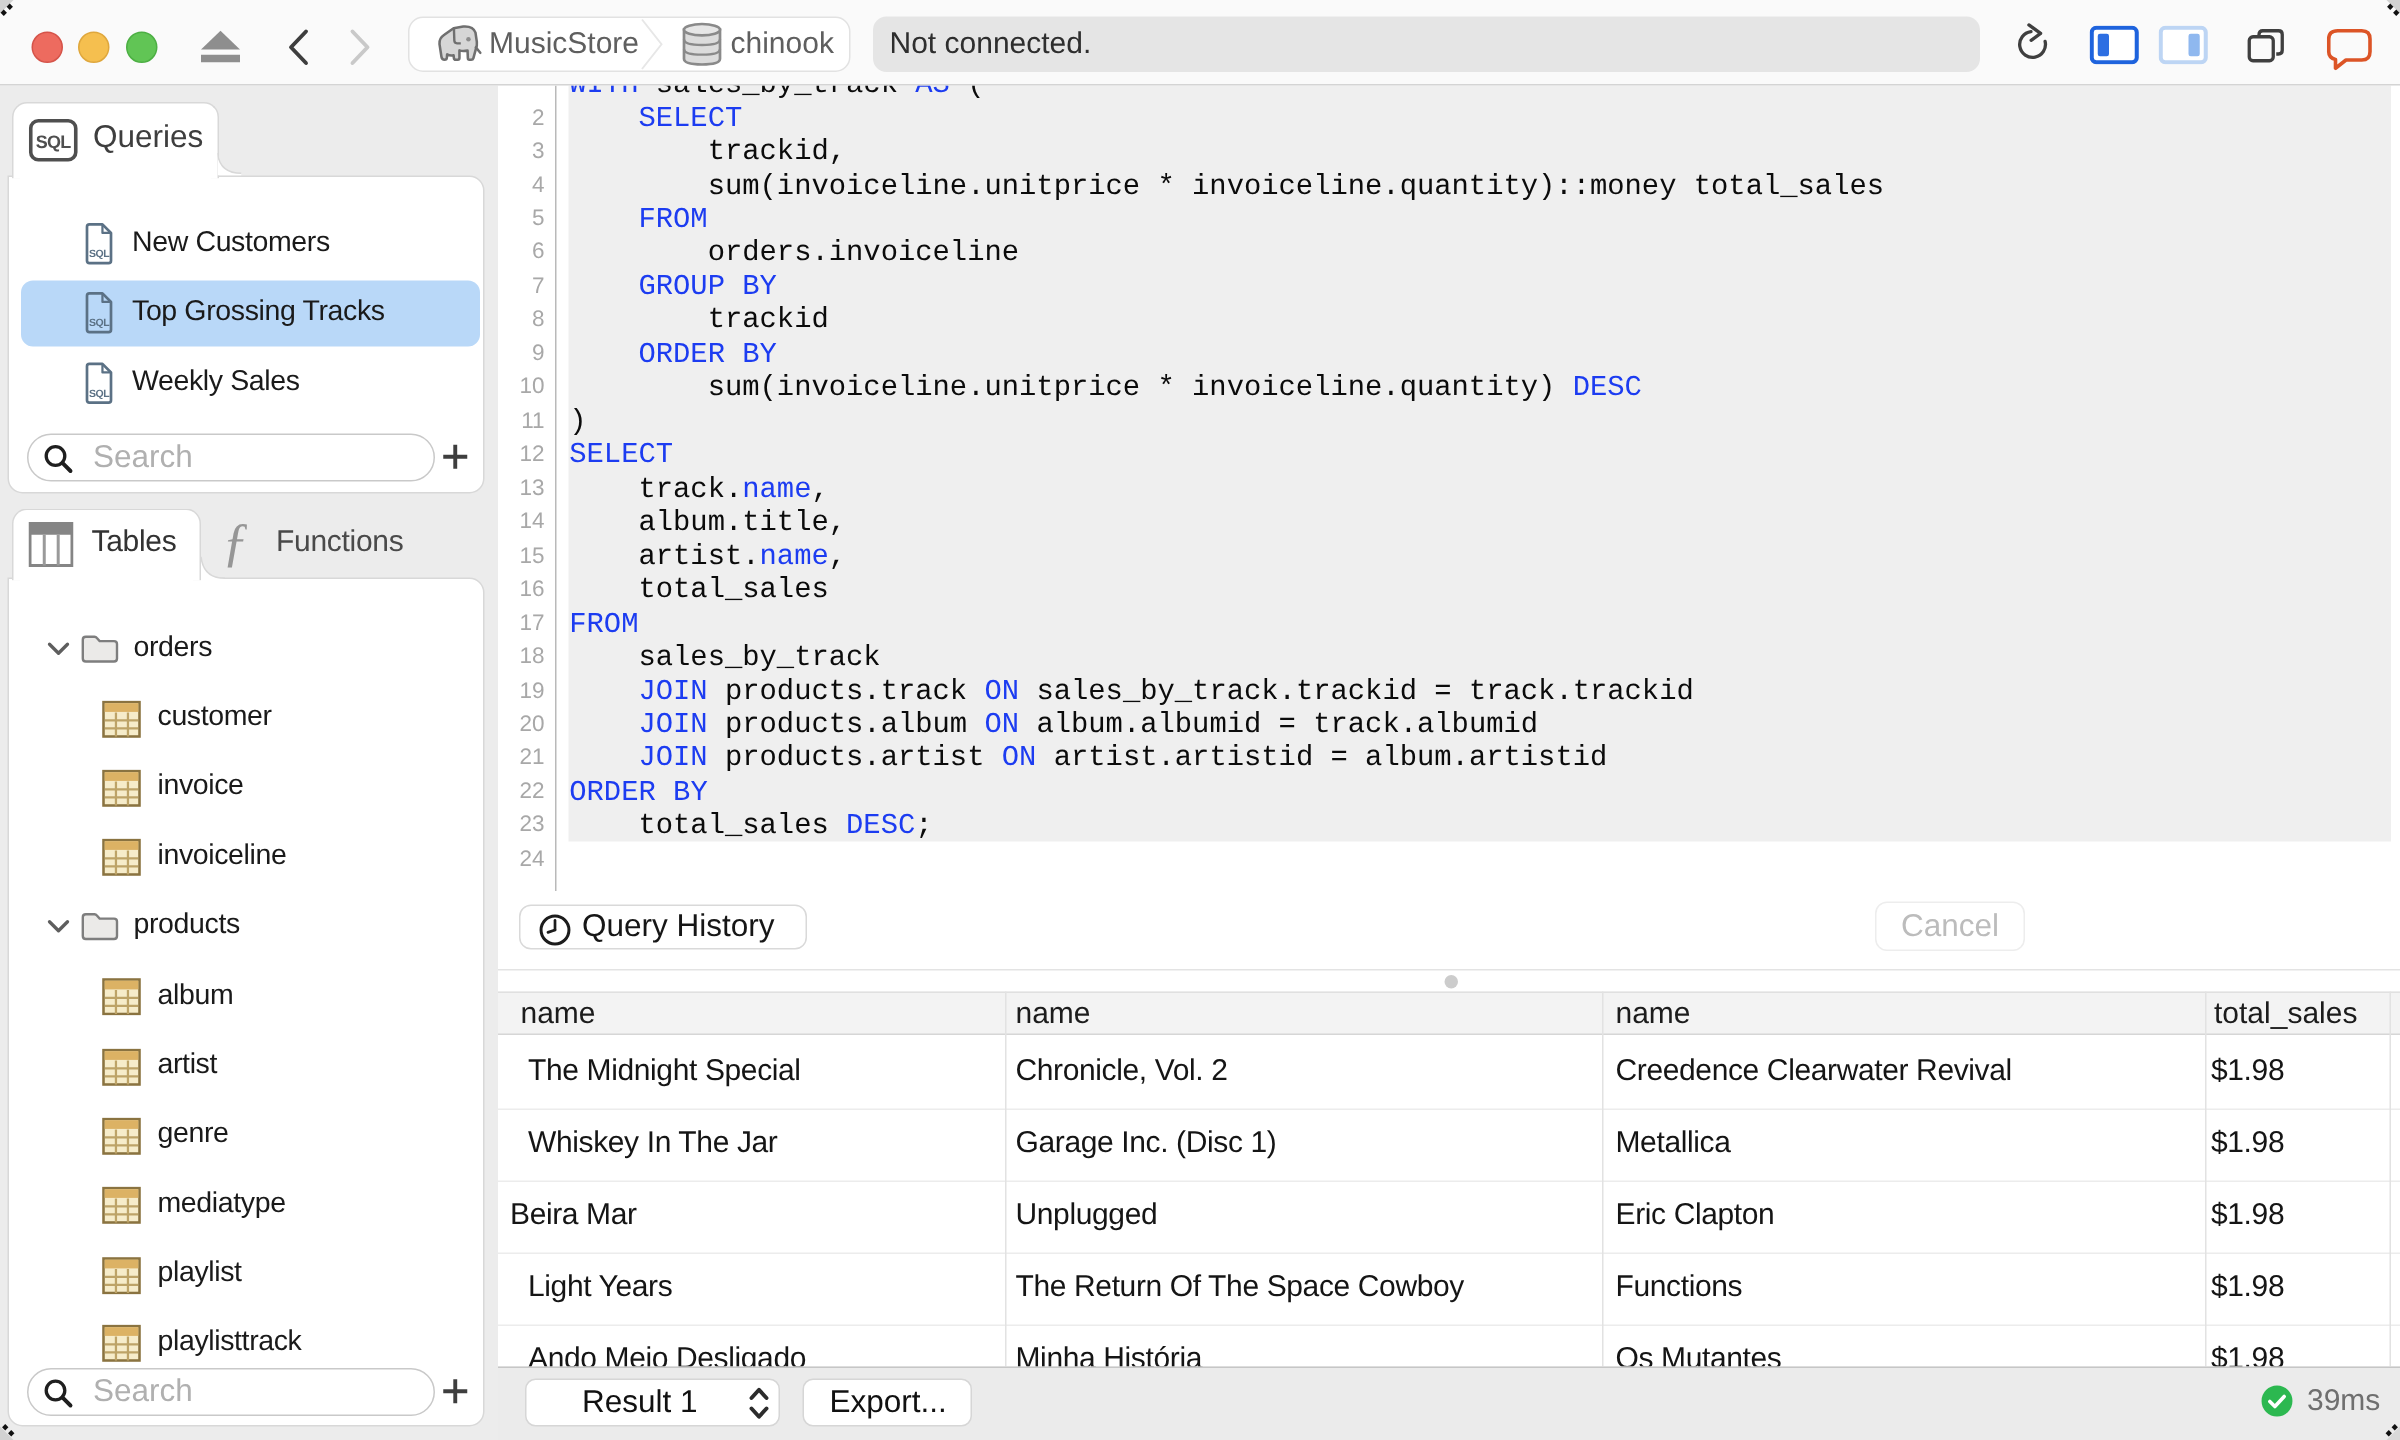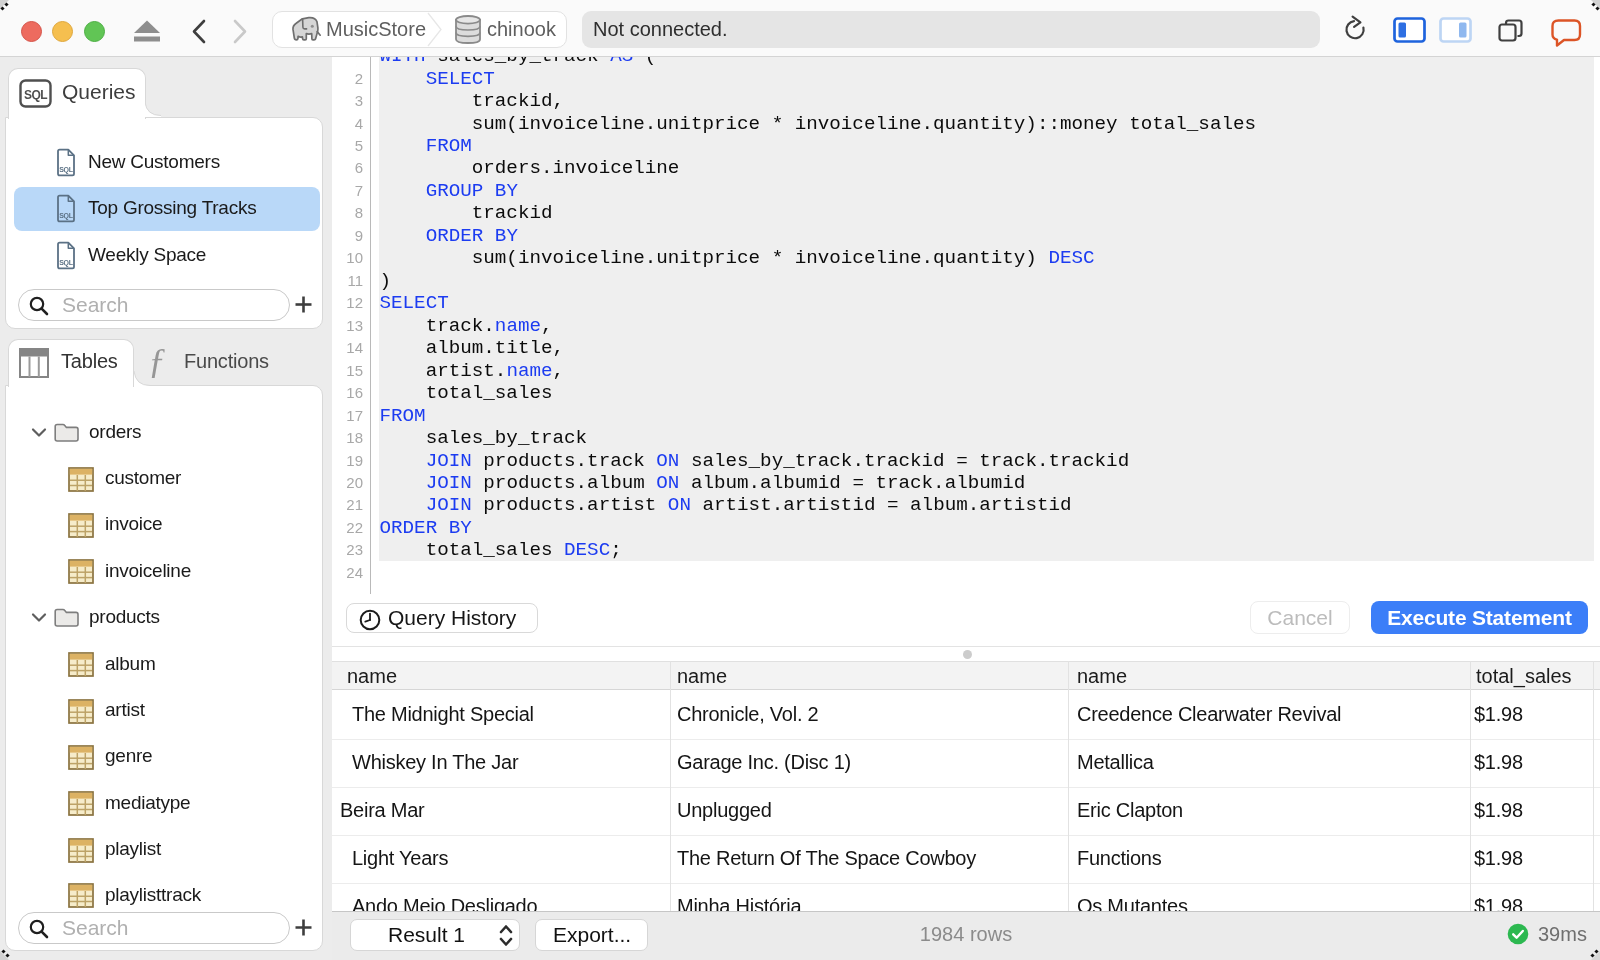--- a/index.html
+++ b/index.html
@@ -115,21 +115,21 @@
     <path d="M2 3.2 Q2 1.6 3.6 1.6 L12.3 1.6 L18 7.3 L18 25.8 Q18 27.4 16.4 27.4 L3.6 27.4 Q2 27.4 2 25.8 Z" fill="none" stroke="#5b7185" stroke-width="1.8" stroke-linejoin="round"></path>
     <path d="M12.3 1.6 L12.3 7.3 L18 7.3" fill="none" stroke="#5b7185" stroke-width="1.5" stroke-linejoin="round"></path>
     <text x="10" y="23.6" font-family="Liberation Sans" font-size="7" font-weight="bold" fill="#5b7185" text-anchor="middle" letter-spacing="-0.3">SQL</text>
   </svg>
   <div class="ab srow" style="left:82px;top:79px;">Top Grossing Tracks</div>
   <svg class="ab" style="left:50px;top:123px;" width="20" height="29" viewBox="0 0 20 29">
     <path d="M2 3.2 Q2 1.6 3.6 1.6 L12.3 1.6 L18 7.3 L18 25.8 Q18 27.4 16.4 27.4 L3.6 27.4 Q2 27.4 2 25.8 Z" fill="none" stroke="#5b7185" stroke-width="1.8" stroke-linejoin="round"></path>
     <path d="M12.3 1.6 L12.3 7.3 L18 7.3" fill="none" stroke="#5b7185" stroke-width="1.5" stroke-linejoin="round"></path>
     <text x="10" y="23.6" font-family="Liberation Sans" font-size="7" font-weight="bold" fill="#5b7185" text-anchor="middle" letter-spacing="-0.3">SQL</text>
   </svg>
-  <div class="ab srow" style="left:82px;top:126px;">Weekly Space</div>
+  <div class="ab srow" style="left:82px;top:126px;">Weekly Sales</div>
 
   <div class="ab search" style="left:12px;top:171px;width:272px;height:32px;"></div>
   <svg class="ab" style="left:22px;top:177px;" width="22" height="22" viewBox="0 0 22 22">
     <circle cx="9" cy="9" r="6.2" fill="none" stroke="#1f1f1f" stroke-width="2.2"></circle>
     <line x1="13.6" y1="13.6" x2="19" y2="19" stroke="#1f1f1f" stroke-width="2.6" stroke-linecap="round"></line>
   </svg>
   <div class="ab ph" style="left:56px;top:175px;">Search</div>
   <svg class="ab" style="left:289px;top:178px;" width="17" height="17" viewBox="0 0 17 17">
     <line x1="8.5" y1="0.5" x2="8.5" y2="16.5" stroke="#3e3e3e" stroke-width="2.6"></line>
     <line x1="0.5" y1="8.5" x2="16.5" y2="8.5" stroke="#3e3e3e" stroke-width="2.6"></line>
@@ -290,21 +290,20 @@
     total_sales <span class="kw">DESC</span>;</div>
 <div class="ab" id="edfooter" style="left:332px;top:594px;width:1268px;height:52px;">
   <div class="ab btn" style="left:14px;top:9px;width:192px;height:30px;background:#fff;border:1px solid #d9d9d9;"></div>
   <svg class="ab" style="left:27px;top:15px;" width="22" height="22" viewBox="0 0 22 22">
     <circle cx="11" cy="11" r="9.3" fill="none" stroke="#1c1c1c" stroke-width="2"></circle>
     <line x1="11" y1="11" x2="11" y2="4.6" stroke="#1c1c1c" stroke-width="1.8" stroke-linecap="round"></line>
     <line x1="11" y1="11" x2="6.3" y2="12.6" stroke="#1c1c1c" stroke-width="1.8" stroke-linecap="round"></line>
   </svg>
   <div class="ab" style="left:56px;top:12px;font-size:21px;color:#161616;">Query History</div>
   <div class="ab btn" style="left:918px;top:7px;width:100px;height:33px;background:#fff;border:1px solid #ededed;color:#bcbcbc;text-align:center;line-height:31px;">Cancel</div>
-  <div class="ab btn" style="left:1039px;top:7px;width:217px;height:33px;background:#3b7ef8;color:#fff;text-align:center;line-height:33px;font-weight:bold;letter-spacing:-0.2px;">Execute Statement</div>
 </div>
 
 <div class="ab" id="results" style="left:332px;top:646px;width:1268px;height:265px;">
   <div class="ab" style="left:0;top:0;width:1268px;height:1px;background:#e3e3e3;"></div>
   <div class="ab" style="left:631px;top:3.5px;width:9px;height:9px;border-radius:50%;background:#cccccc;"></div>
 
   <div class="ab" style="left:0;top:15px;width:1268px;height:29px;background:#f3f3f3;border-top:1px solid #e0e0e0;border-bottom:1px solid #d6d6d6;box-sizing:border-box;"></div>
   <div class="ab hdr" style="left:15px;top:19px;">name</div>
   <div class="ab hdr" style="left:345px;top:19px;">name</div>
   <div class="ab hdr" style="left:745px;top:19px;">name</div>
@@ -343,21 +342,20 @@
 
 <div class="ab" id="bottombar" style="left:332px;top:911px;width:1268px;height:61px;background:#ebebeb;border-top:1px solid #c6c6c6;box-sizing:border-box;z-index:20;">
   <div class="ab" style="left:18px;top:7px;width:170px;height:32px;background:#fff;border:1px solid #d6d6d6;border-radius:7px;box-sizing:border-box;"></div>
   <div class="ab" style="left:56px;top:11px;font-size:21px;color:#111;">Result 1</div>
   <svg class="ab" style="left:166px;top:12px;" width="16" height="23" viewBox="0 0 16 23">
     <polyline points="3,8 8,2.5 13,8" fill="none" stroke="#2c2c2c" stroke-width="2.6" stroke-linecap="round" stroke-linejoin="round"></polyline>
     <polyline points="3,15 8,20.5 13,15" fill="none" stroke="#2c2c2c" stroke-width="2.6" stroke-linecap="round" stroke-linejoin="round"></polyline>
   </svg>
   <div class="ab" style="left:203px;top:7px;width:113px;height:32px;background:#fff;border:1px solid #d6d6d6;border-radius:7px;box-sizing:border-box;"></div>
   <div class="ab" style="left:221px;top:11px;font-size:21px;color:#111;">Export...</div>
-  <div class="ab" style="left:0;top:11px;width:1268px;text-align:center;font-size:20px;color:#8b8b8b;">1984 rows</div>
   <svg class="ab" style="left:1175px;top:11px;" width="22" height="22" viewBox="0 0 22 22">
     <circle cx="11" cy="11" r="10.3" fill="#2cb850"></circle>
     <polyline points="6.2,11.3 9.6,14.7 15.8,8" fill="none" stroke="#fff" stroke-width="2.4" stroke-linecap="round" stroke-linejoin="round"></polyline>
   </svg>
   <div class="ab" style="left:1206px;top:11px;font-size:20px;color:#6f6f6f;">39ms</div>
 </div>
 <svg class="ab" style="left:1584px;top:0;z-index:60;" width="16" height="16" viewBox="0 0 16 16">
   <path d="M16 0 L7 0 L16 9 Z" fill="#d2d2d2"></path>
   <rect x="8" y="3" width="3" height="3" fill="#111" transform="rotate(45 9.5 4.5)"></rect>
   <rect x="12" y="7" width="3" height="3" fill="#111" transform="rotate(45 13.5 8.5)"></rect>

